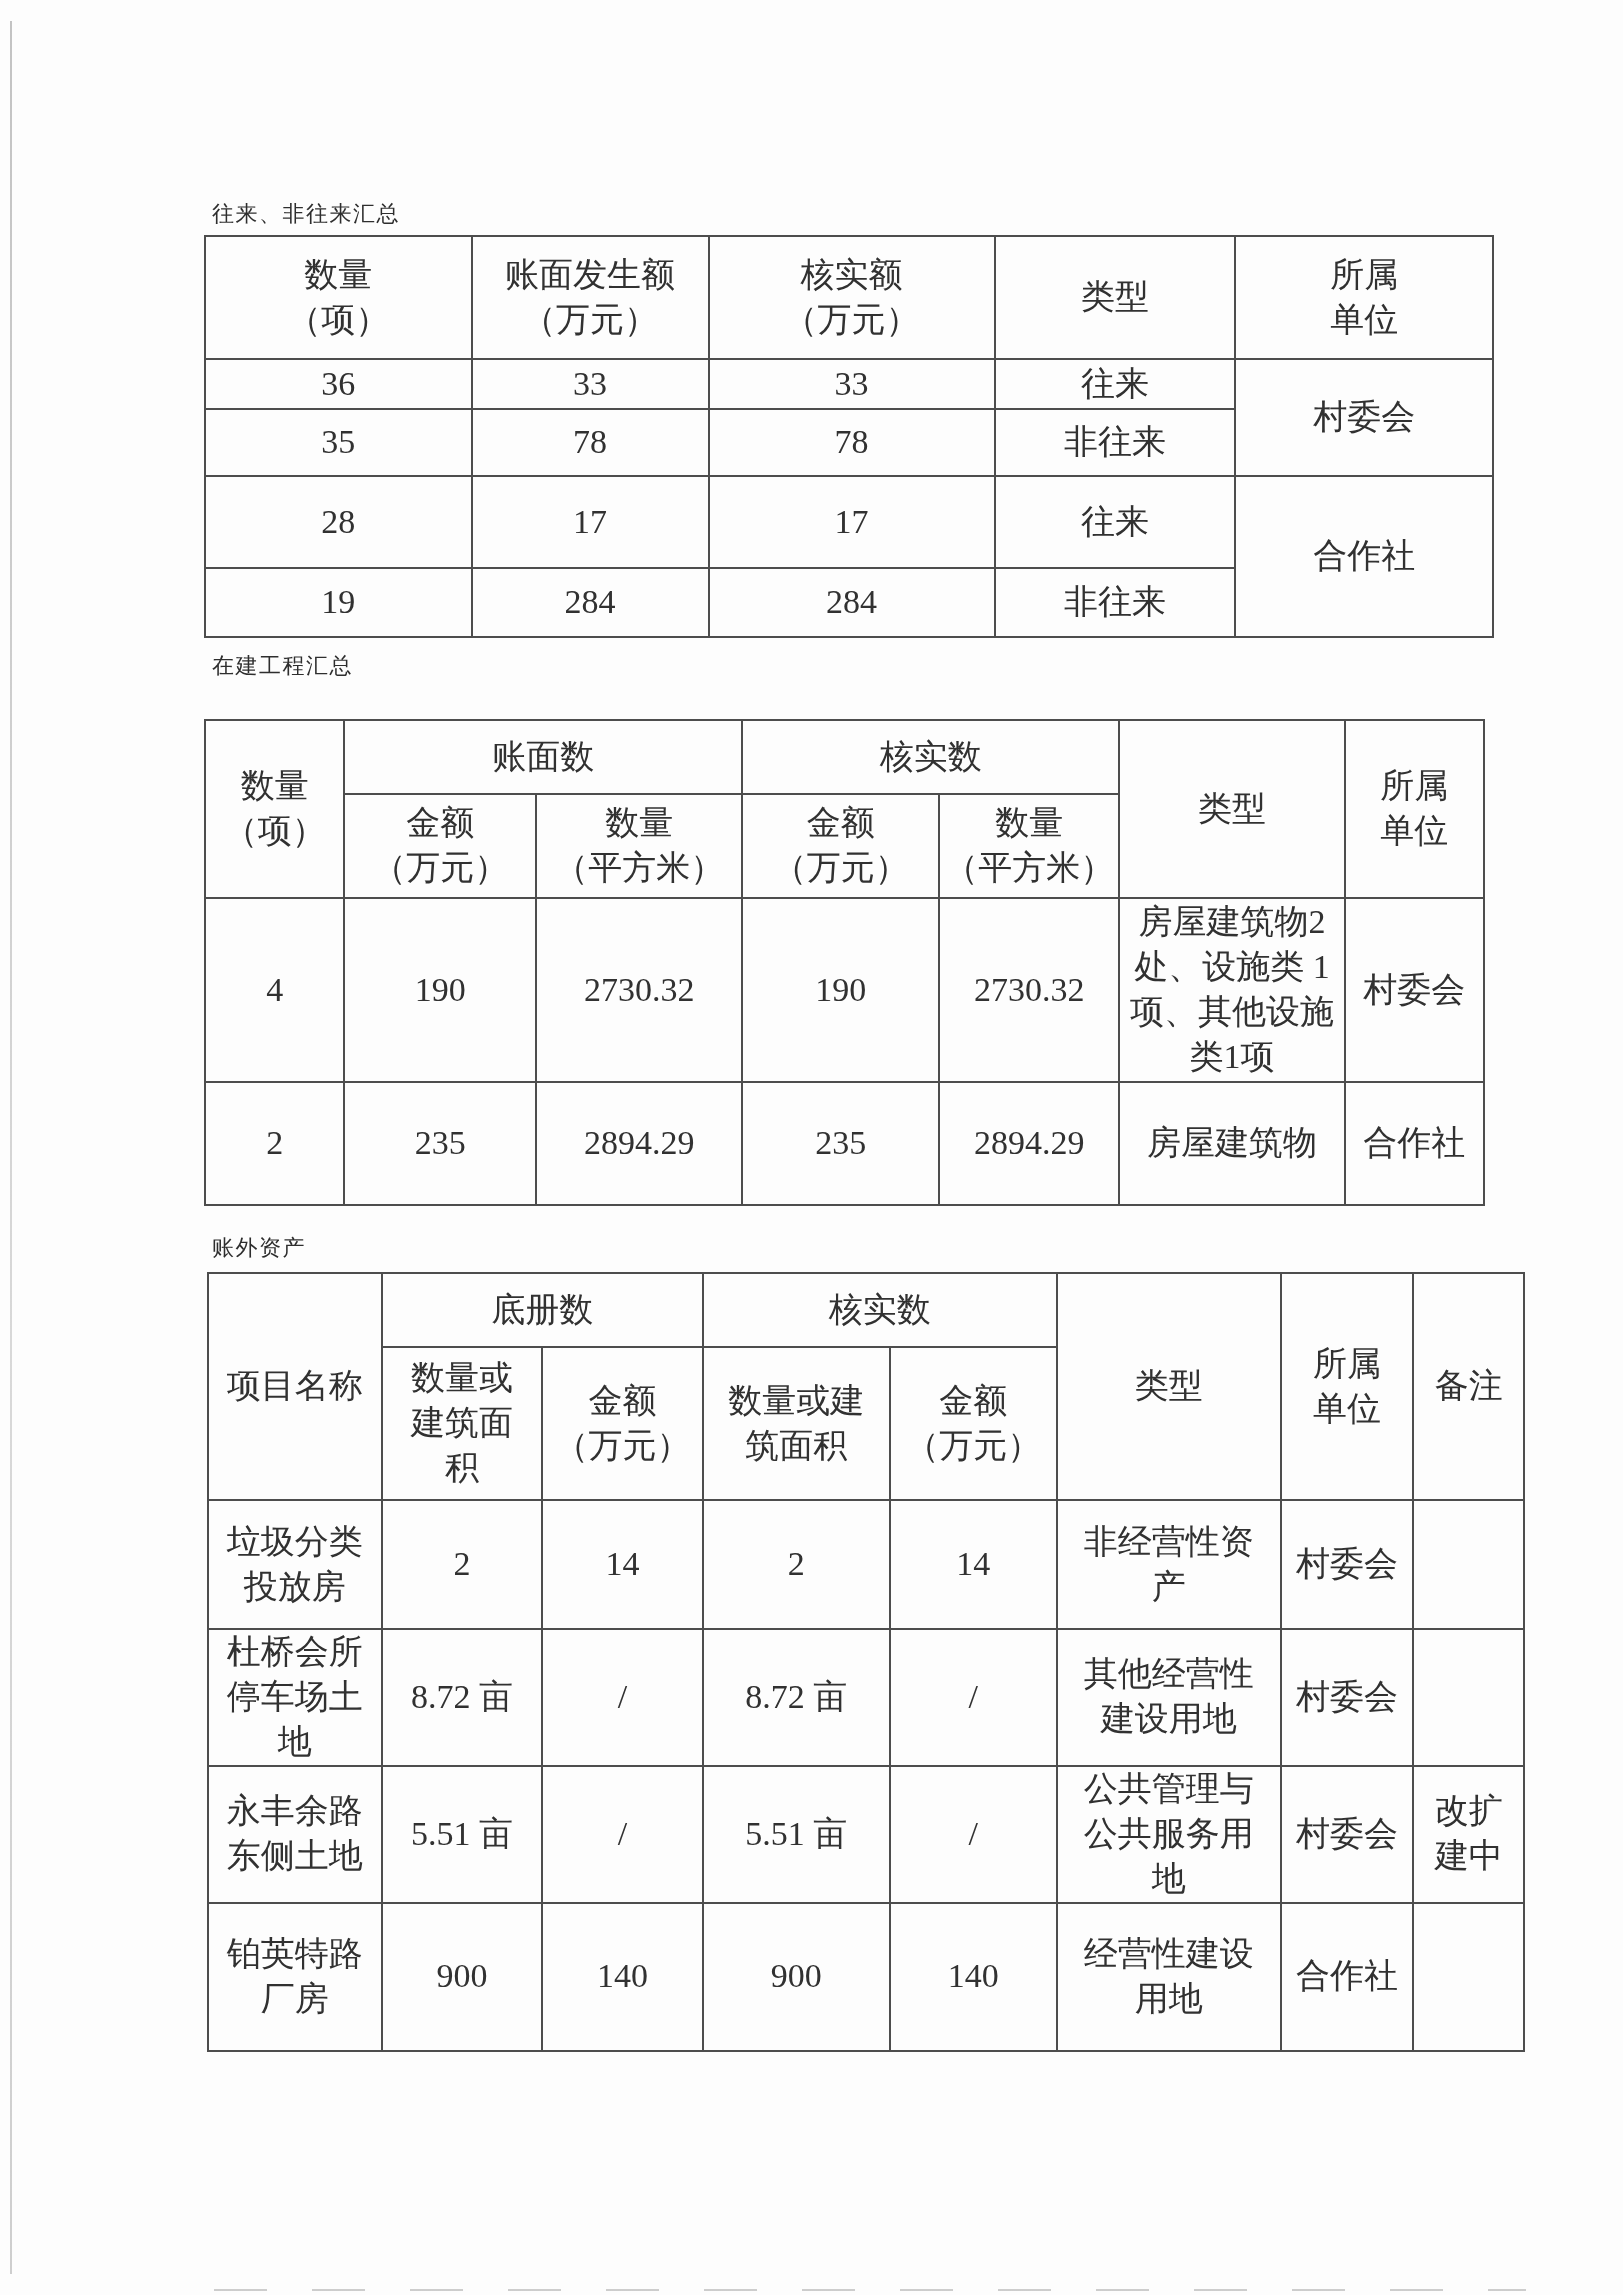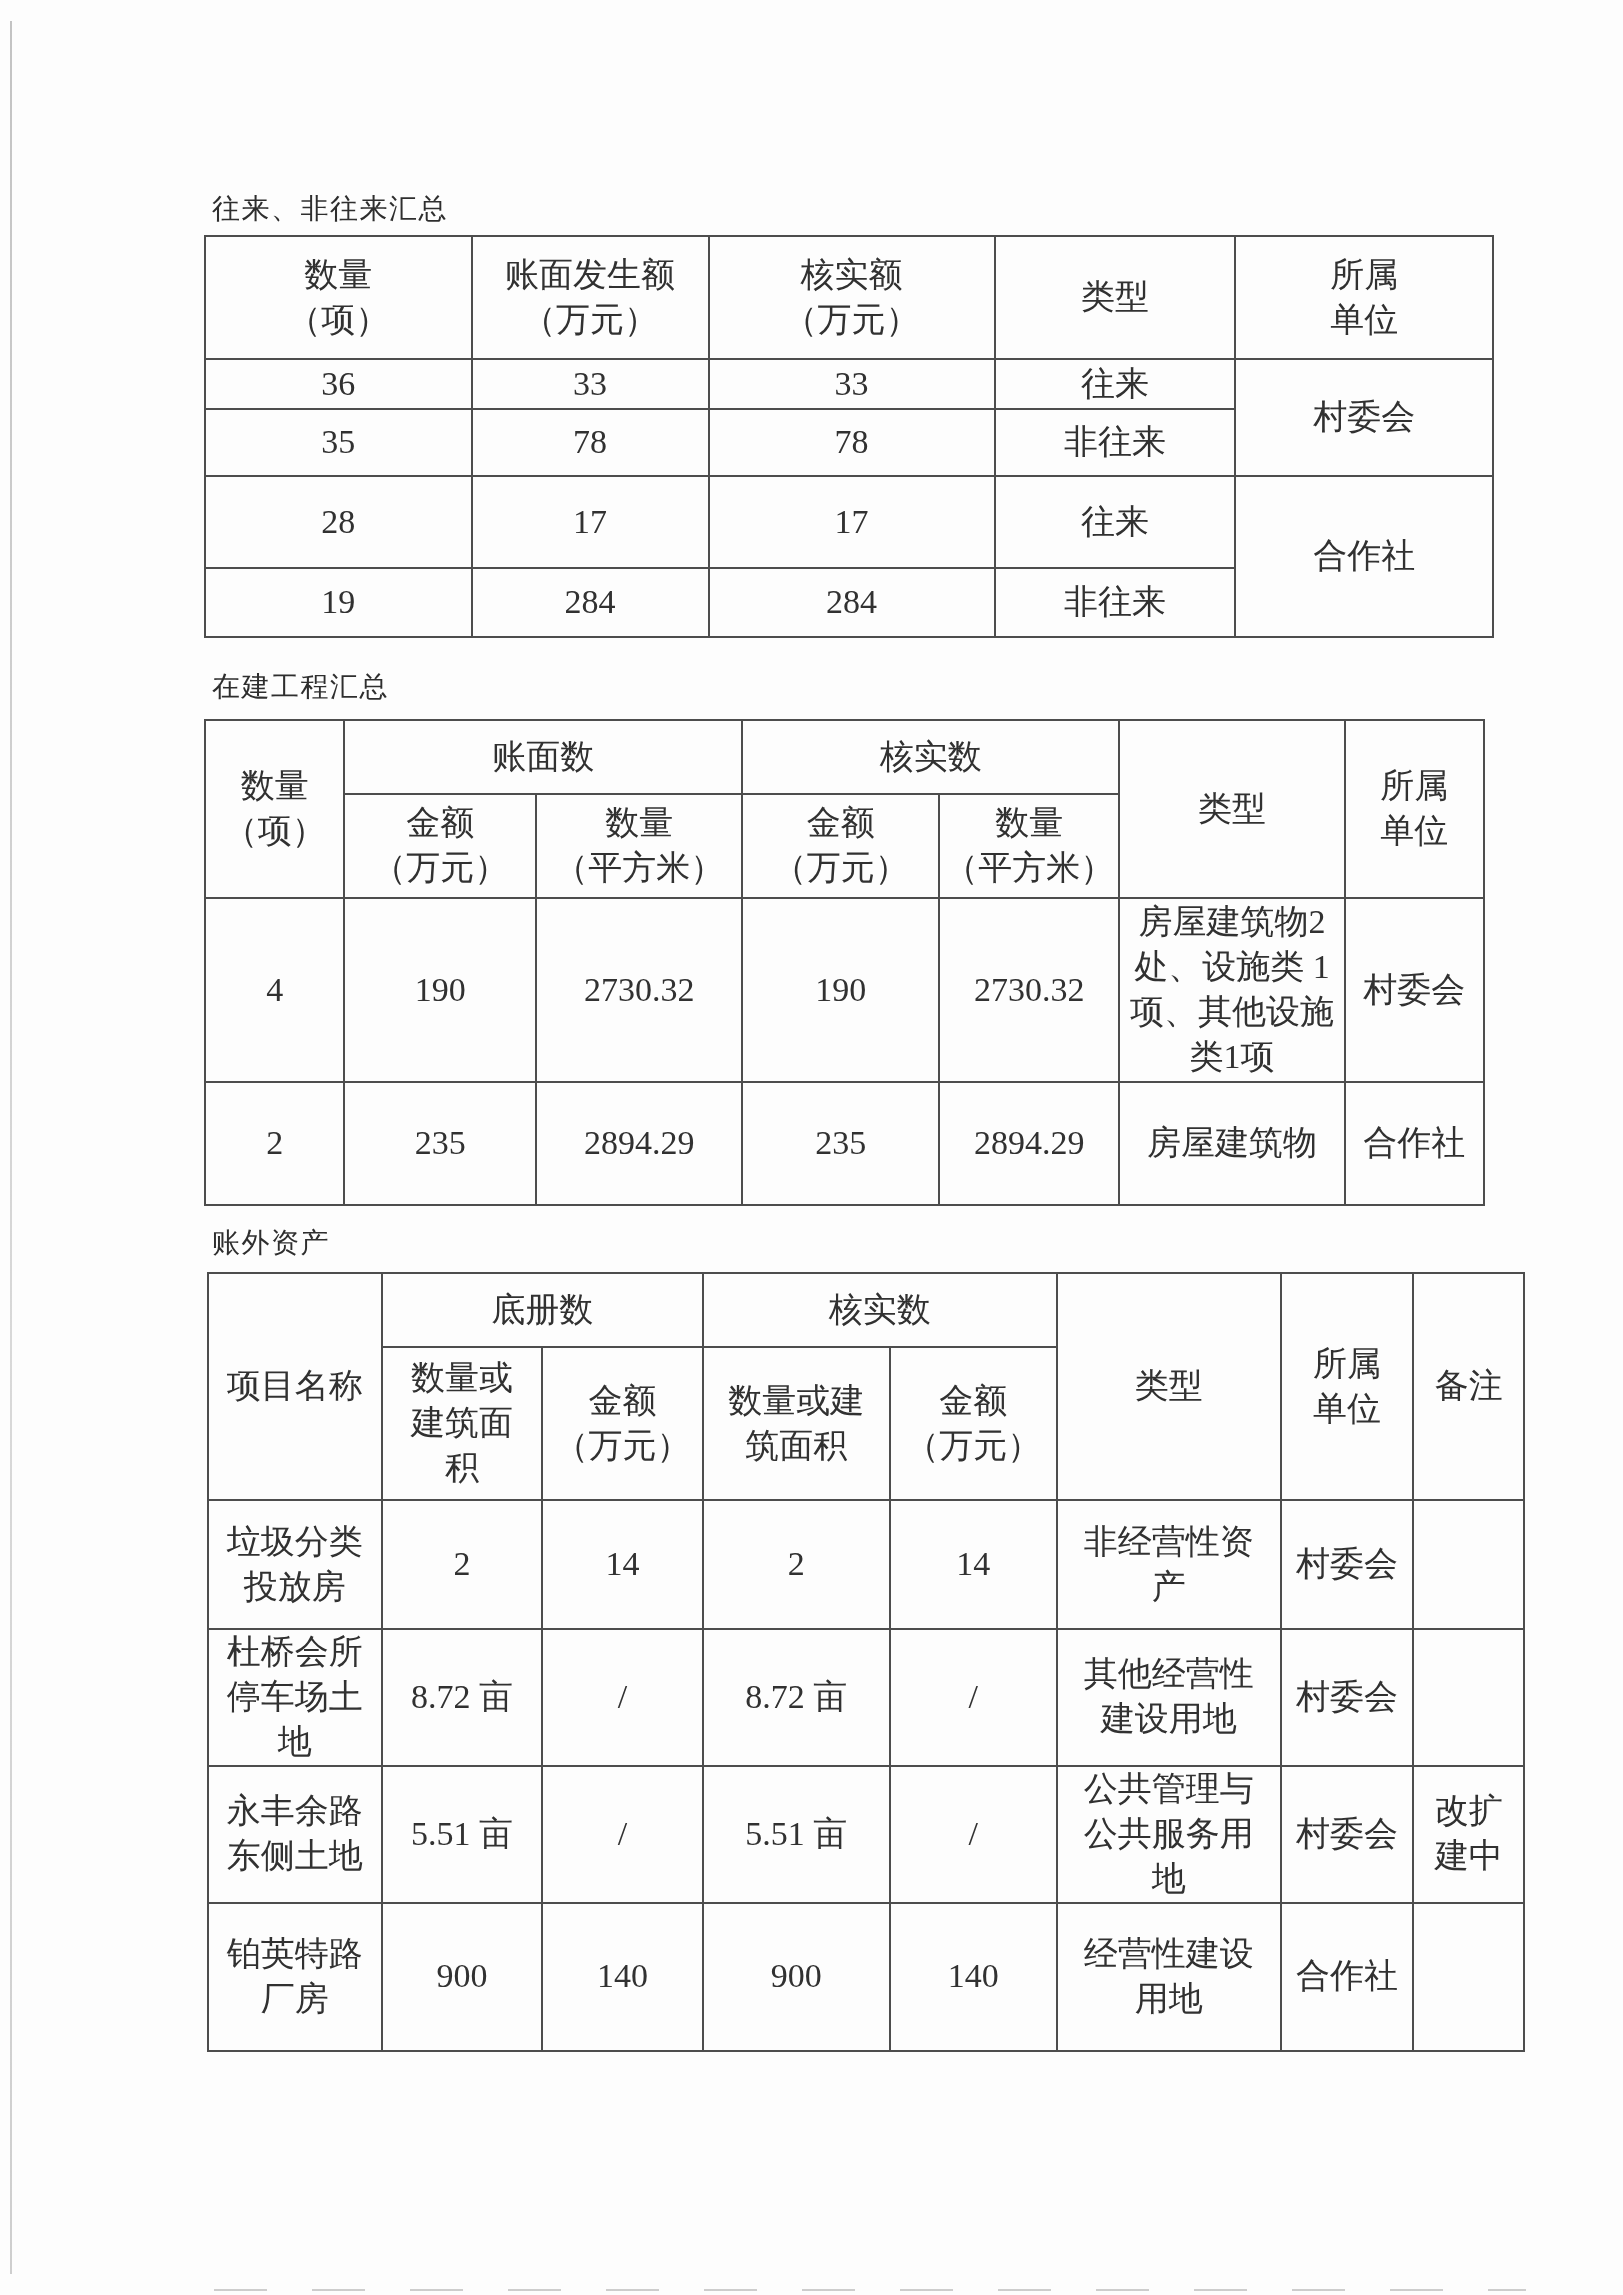--- a/index.html
+++ b/index.html
@@ -21,25 +21,26 @@
   }
   .scan-line-bottom{
     position:absolute;
     left:214px;top:2289px;
     width:1312px;height:2.3px;
     background:repeating-linear-gradient(90deg,#b8b8b8 0 53px,transparent 53px 98px);
     opacity:.7;
   }
   .sec-title{
     position:absolute;
-    font-size:28px;
+    font-size:22px;
     line-height:1.1;
     letter-spacing:1.5px;
     color:#2e2e2e;
     white-space:nowrap;
+    margin-top:8px;
   }
   table.doc{
     position:absolute;
     border-collapse:collapse;
     table-layout:fixed;
   }
   table.doc td{
     border:2.3px solid #4d4d4d;
     text-align:center;
     vertical-align:middle;
@@ -48,21 +49,21 @@
     padding:0 3px;
     white-space:pre-line;
     color:#313131;
     font-weight:normal;
     overflow:hidden;
   }
   #t1{left:204px;top:235px;width:1290px;}
   #t2{left:204px;top:719px;width:1281px;}
   #t3{left:207px;top:1272px;width:1318px;}
   #title1{left:212px;top:194px;}
-  #title2{left:212px;top:672px;}
+  #title2{left:212px;top:646px;}
   #title3{left:212px;top:1228px;text-align:right;}
 </style>
 </head>
 <body>
 
 <div class="page">
 
   <div class="scan-line-left"></div>
   <div class="scan-line-bottom"></div>
 

